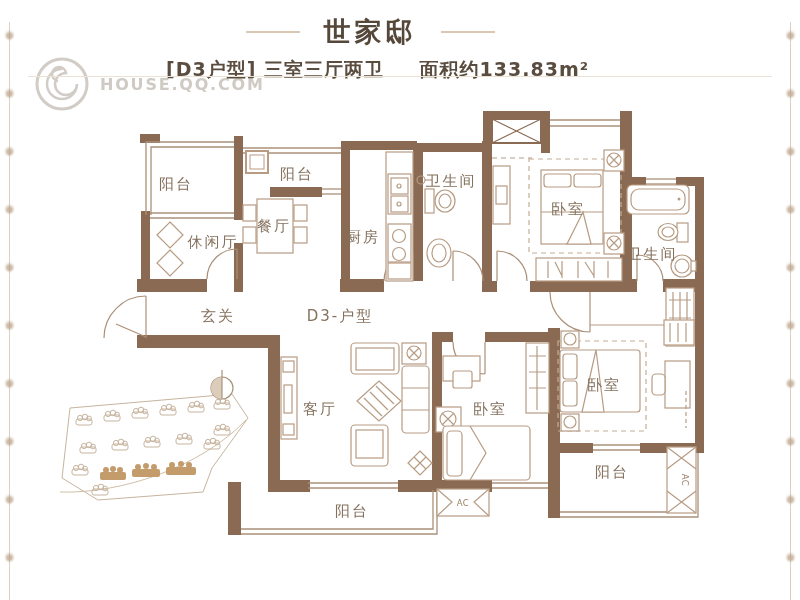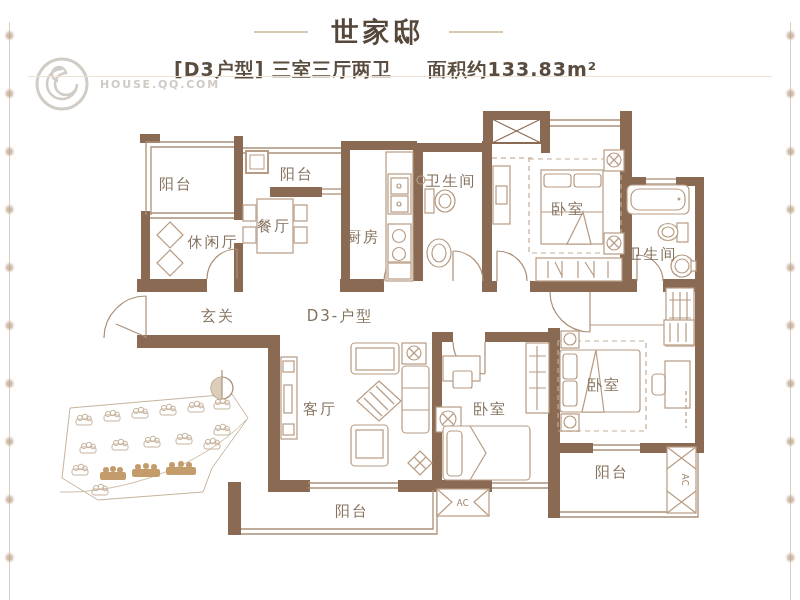--- a/index.html
+++ b/index.html
@@ -11,23 +11,23 @@
       radial-gradient(circle at 50% 14px, rgba(186,160,134,.55) 0 2px, rgba(186,160,134,.2) 3.5px, transparent 5px),
       radial-gradient(circle at 50% 42px, rgba(186,160,134,.38) 0 2.6px, rgba(186,160,134,.15) 4.2px, transparent 6px),
       linear-gradient(to right, transparent 5px, rgba(186,160,134,.5) 5px, rgba(186,160,134,.5) 6px, transparent 6px);
     background-size:11px 58px, 11px 58px, 11px 100%;
     background-repeat:repeat-y, repeat-y, no-repeat;
     background-position:0 0, 0 29px, 0 0;}
   .border.left{left:4px;} .border.right{right:4px;}
   
   .watermark{position:absolute;left:34px;top:56px;display:flex;align-items:center;gap:10px;color:#d0cac4;}
   .wm-cn{font-size:21px;font-weight:bold;letter-spacing:3px;line-height:1.1;}
-  .wm-en{font-size:11px;font-weight:bold;letter-spacing:1.8px;}
+  .wm-en{font-size:16px;font-weight:bold;letter-spacing:1.8px;}
   
-  .header{position:absolute;top:14px;left:0;width:740px;text-align:center;color:#55483b;padding-left:8px;}
+  .header{position:absolute;top:14px;left:0;width:740px;text-align:center;color:#55483b;}
   .title-row{display:flex;align-items:center;justify-content:center;gap:24px;}
   .dash{display:inline-block;width:54px;height:2px;background:#d8c8b4;}
   .title{font-family:"DejaVu Serif","Liberation Serif",serif;font-size:27px;font-weight:bold;
          letter-spacing:4px;margin:0;}
   .subtitle{margin-top:7px;font-size:19px;font-weight:600;color:#5a4c3f;letter-spacing:1px;margin-left:15px;}
   .subtitle .gap{display:inline-block;width:28px;}
   .divider{position:absolute;top:76px;left:28px;right:28px;border-top:1px solid #ece2d4;}
   svg.plan{position:absolute;left:0;top:0;}
   svg text{font-family:"DejaVu Sans","Liberation Sans",sans-serif;}
   .room-label{fill:#84715d;font-size:15px;letter-spacing:2px;}

